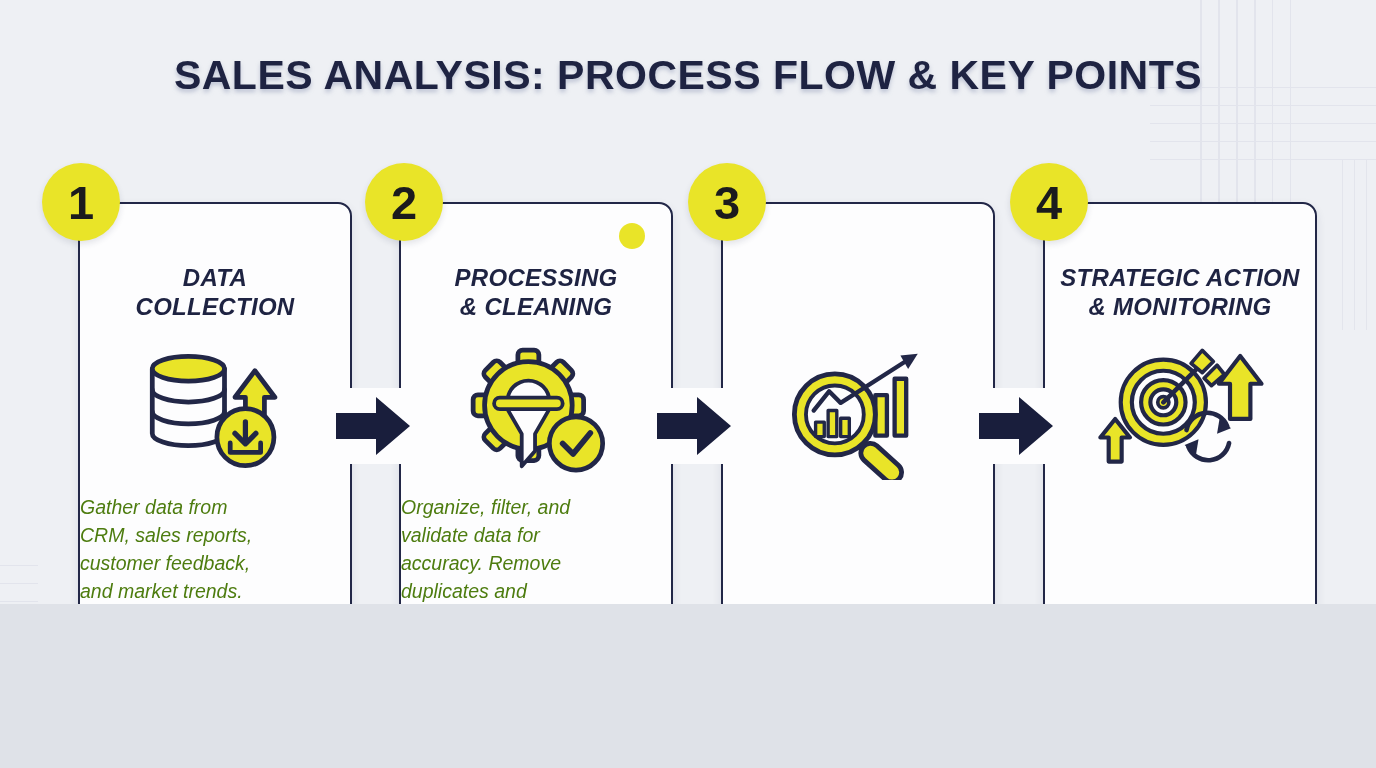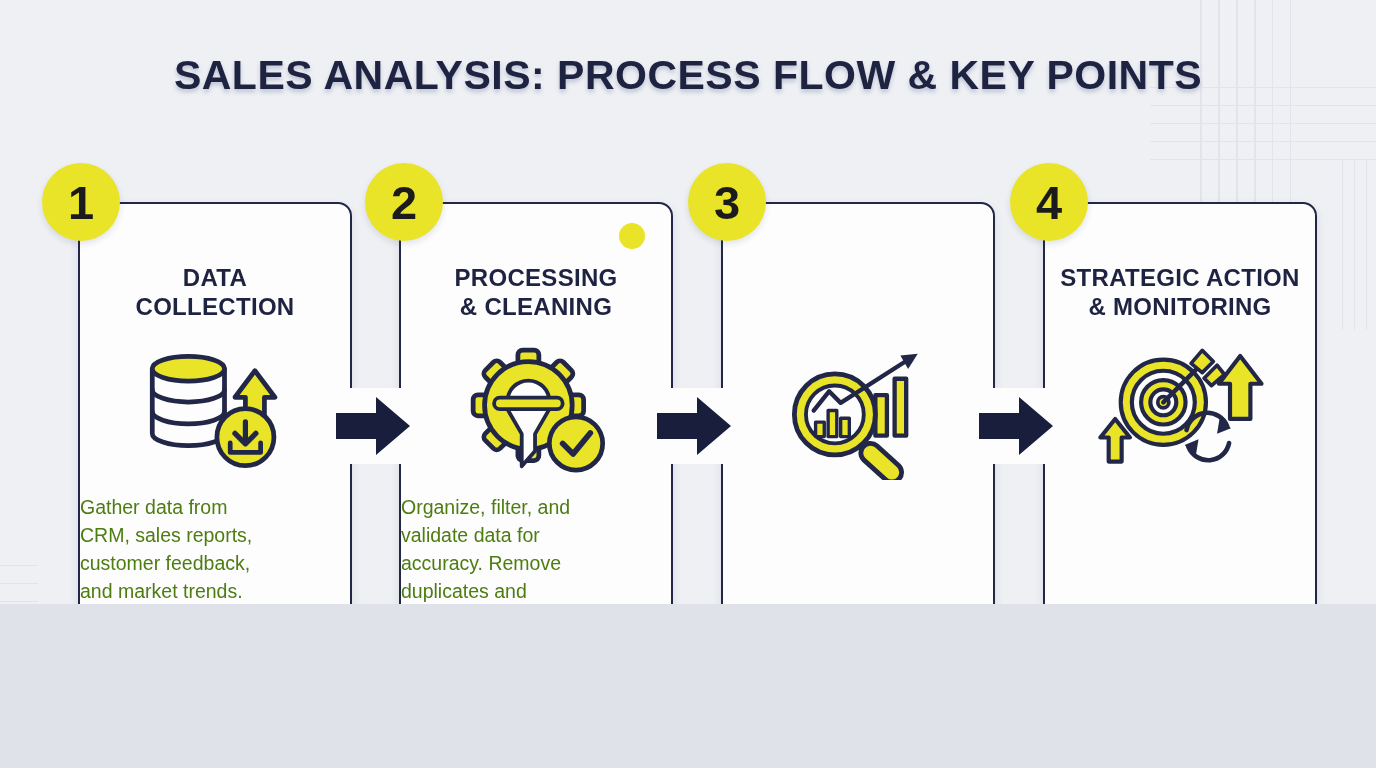--- a/index.html
+++ b/index.html
@@ -17,21 +17,21 @@
   
   .main-title{
     position:absolute;top:52px;left:0;width:100%;text-align:center;
     font-size:41px;font-weight:700;letter-spacing:.5px;color:#1e2342;
     text-shadow:0 3px 4px rgba(150,158,185,.55);
   }
   
   .card{
     position:absolute;top:202px;width:274px;height:461px;
     background:#fdfdfe;border:2.5px solid #222747;border-radius:14px;
-    box-shadow:0 4px 10px rgba(32,38,74,.10);box-sizing:border-box;z-index:1;
+    box-shadow:0 4px 10px rgba(32,38,74,.10);box-sizing:border-box;z-index:1;font-style:italic;
   }
   .c1{left:78px}.c2{left:399px}.c3{left:721px}.c4{left:1043px}
   .card-title{
     position:absolute;top:60px;left:0;width:100%;text-align:center;
     font-size:24px;line-height:28.5px;font-weight:700;letter-spacing:.3px;
     color:#1e2342;white-space:pre-line;
   }
   .card-icon{
     position:absolute;top:134px;left:0;width:100%;height:148px;
     display:flex;align-items:center;justify-content:center;

